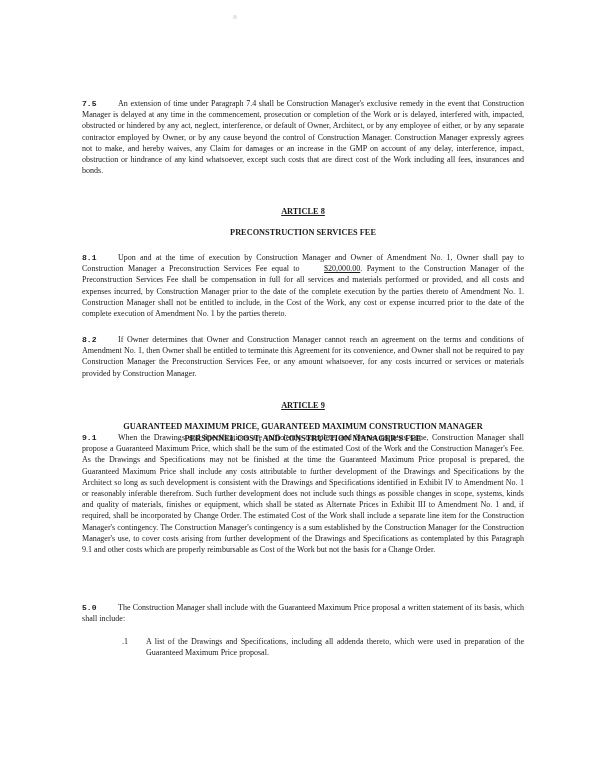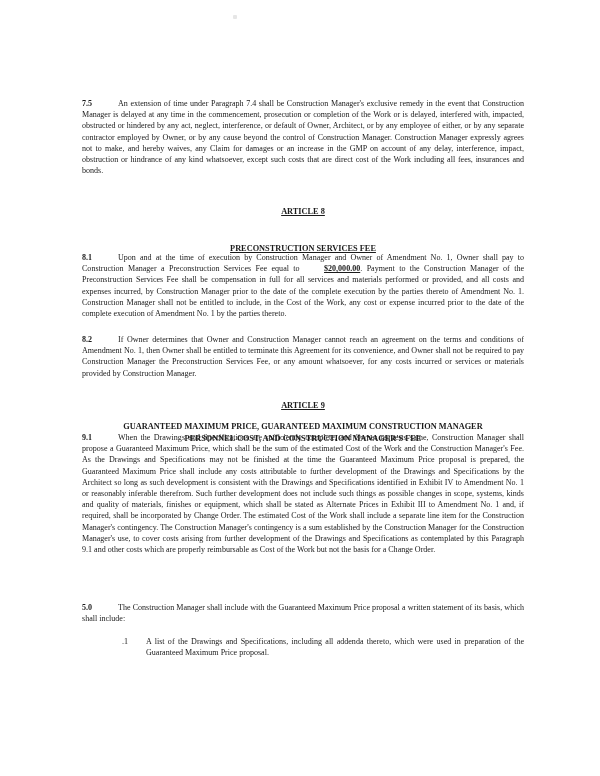--- a/index.html
+++ b/index.html
@@ -32,39 +32,40 @@
       position: absolute;
       left: 0;
       width: 442px;
       text-align: justify;
       text-align-last: left;
     }
     .para .num {
       font-weight: bold;
       display: inline-block;
       width: 36px;
+      font-family: Liberation Mono, monospace;
     }
     .center {
       position: absolute;
       left: 0;
       width: 442px;
       text-align: center;
       font-weight: bold;
     }
     .article-label {
       text-decoration: underline;
       font-size: 8.3px;
       text-align: right;
     }
     .article-title {
       font-size: 8.3px;
       line-height: 11.6px;
     }
     .fee {
-      font-weight: bold;
+      font-weight: normal;
       text-decoration: underline;
       padding-left: 20px;
     }
     .subitem {
       position: absolute;
       left: 40px;
       width: 402px;
     }
     .subitem .subnum {
       position: absolute;
@@ -106,21 +107,21 @@
 
   <div class="content" style="top:0;">
 
     <div class="para" style="top:98px;">
       <span class="num">7.5</span><span>An extension of time under Paragraph 7.4 shall be Construction Manager's exclusive remedy in the event that Construction Manager is delayed at any time in the commencement, prosecution or completion of the Work or is delayed, interfered with, impacted, obstructed or hindered by any act, neglect, interference, or default of Owner, Architect, or by any employee of either, or by any separate contractor employed by Owner, or by any cause beyond the control of Construction Manager.  Construction Manager expressly agrees not to make, and hereby waives, any Claim for damages or an increase in the GMP on account of any delay, interference, impact, obstruction or hindrance of any kind whatsoever, except such costs that are direct cost of the Work including all fees, insurances and bonds.</span>
     </div>
 
     <div class="center" style="top:206px;">
       <span class="article-label">ARTICLE 8</span>
     </div>
-    <div class="center article-title" style="top:243px;text-decoration:underline;">
+    <div class="center article-title" style="top:227px;">
       <span>PRECONSTRUCTION SERVICES FEE</span>
     </div>
 
     <div class="para" style="top:252px;">
       <span class="num">8.1</span><span>Upon and at the time of execution by Construction Manager and Owner of Amendment No. 1, Owner shall pay to Construction Manager a Preconstruction Services Fee equal to </span><span class="fee">$20,000.00</span><span>.  Payment to the Construction Manager of the Preconstruction Services Fee shall be compensation in full for all services and materials performed or provided, and all costs and expenses incurred, by Construction Manager prior to the date of the complete execution by the parties thereto of Amendment No. 1.  Construction Manager shall not be entitled to include, in the Cost of the Work, any cost or expense incurred prior to the date of the complete  execution of Amendment No. 1 by the parties thereto.</span>
     </div>
 
     <div class="para" style="top:334px;">
       <span class="num">8.2</span><span>If Owner determines that Owner and Construction Manager cannot reach an agreement on the terms and conditions of Amendment No. 1, then Owner shall be entitled to terminate this Agreement for its convenience, and Owner shall not be required to pay Construction Manager the Preconstruction Services Fee, or any amount whatsoever, for any costs incurred or services or materials provided by Construction Manager.</span>
     </div>

